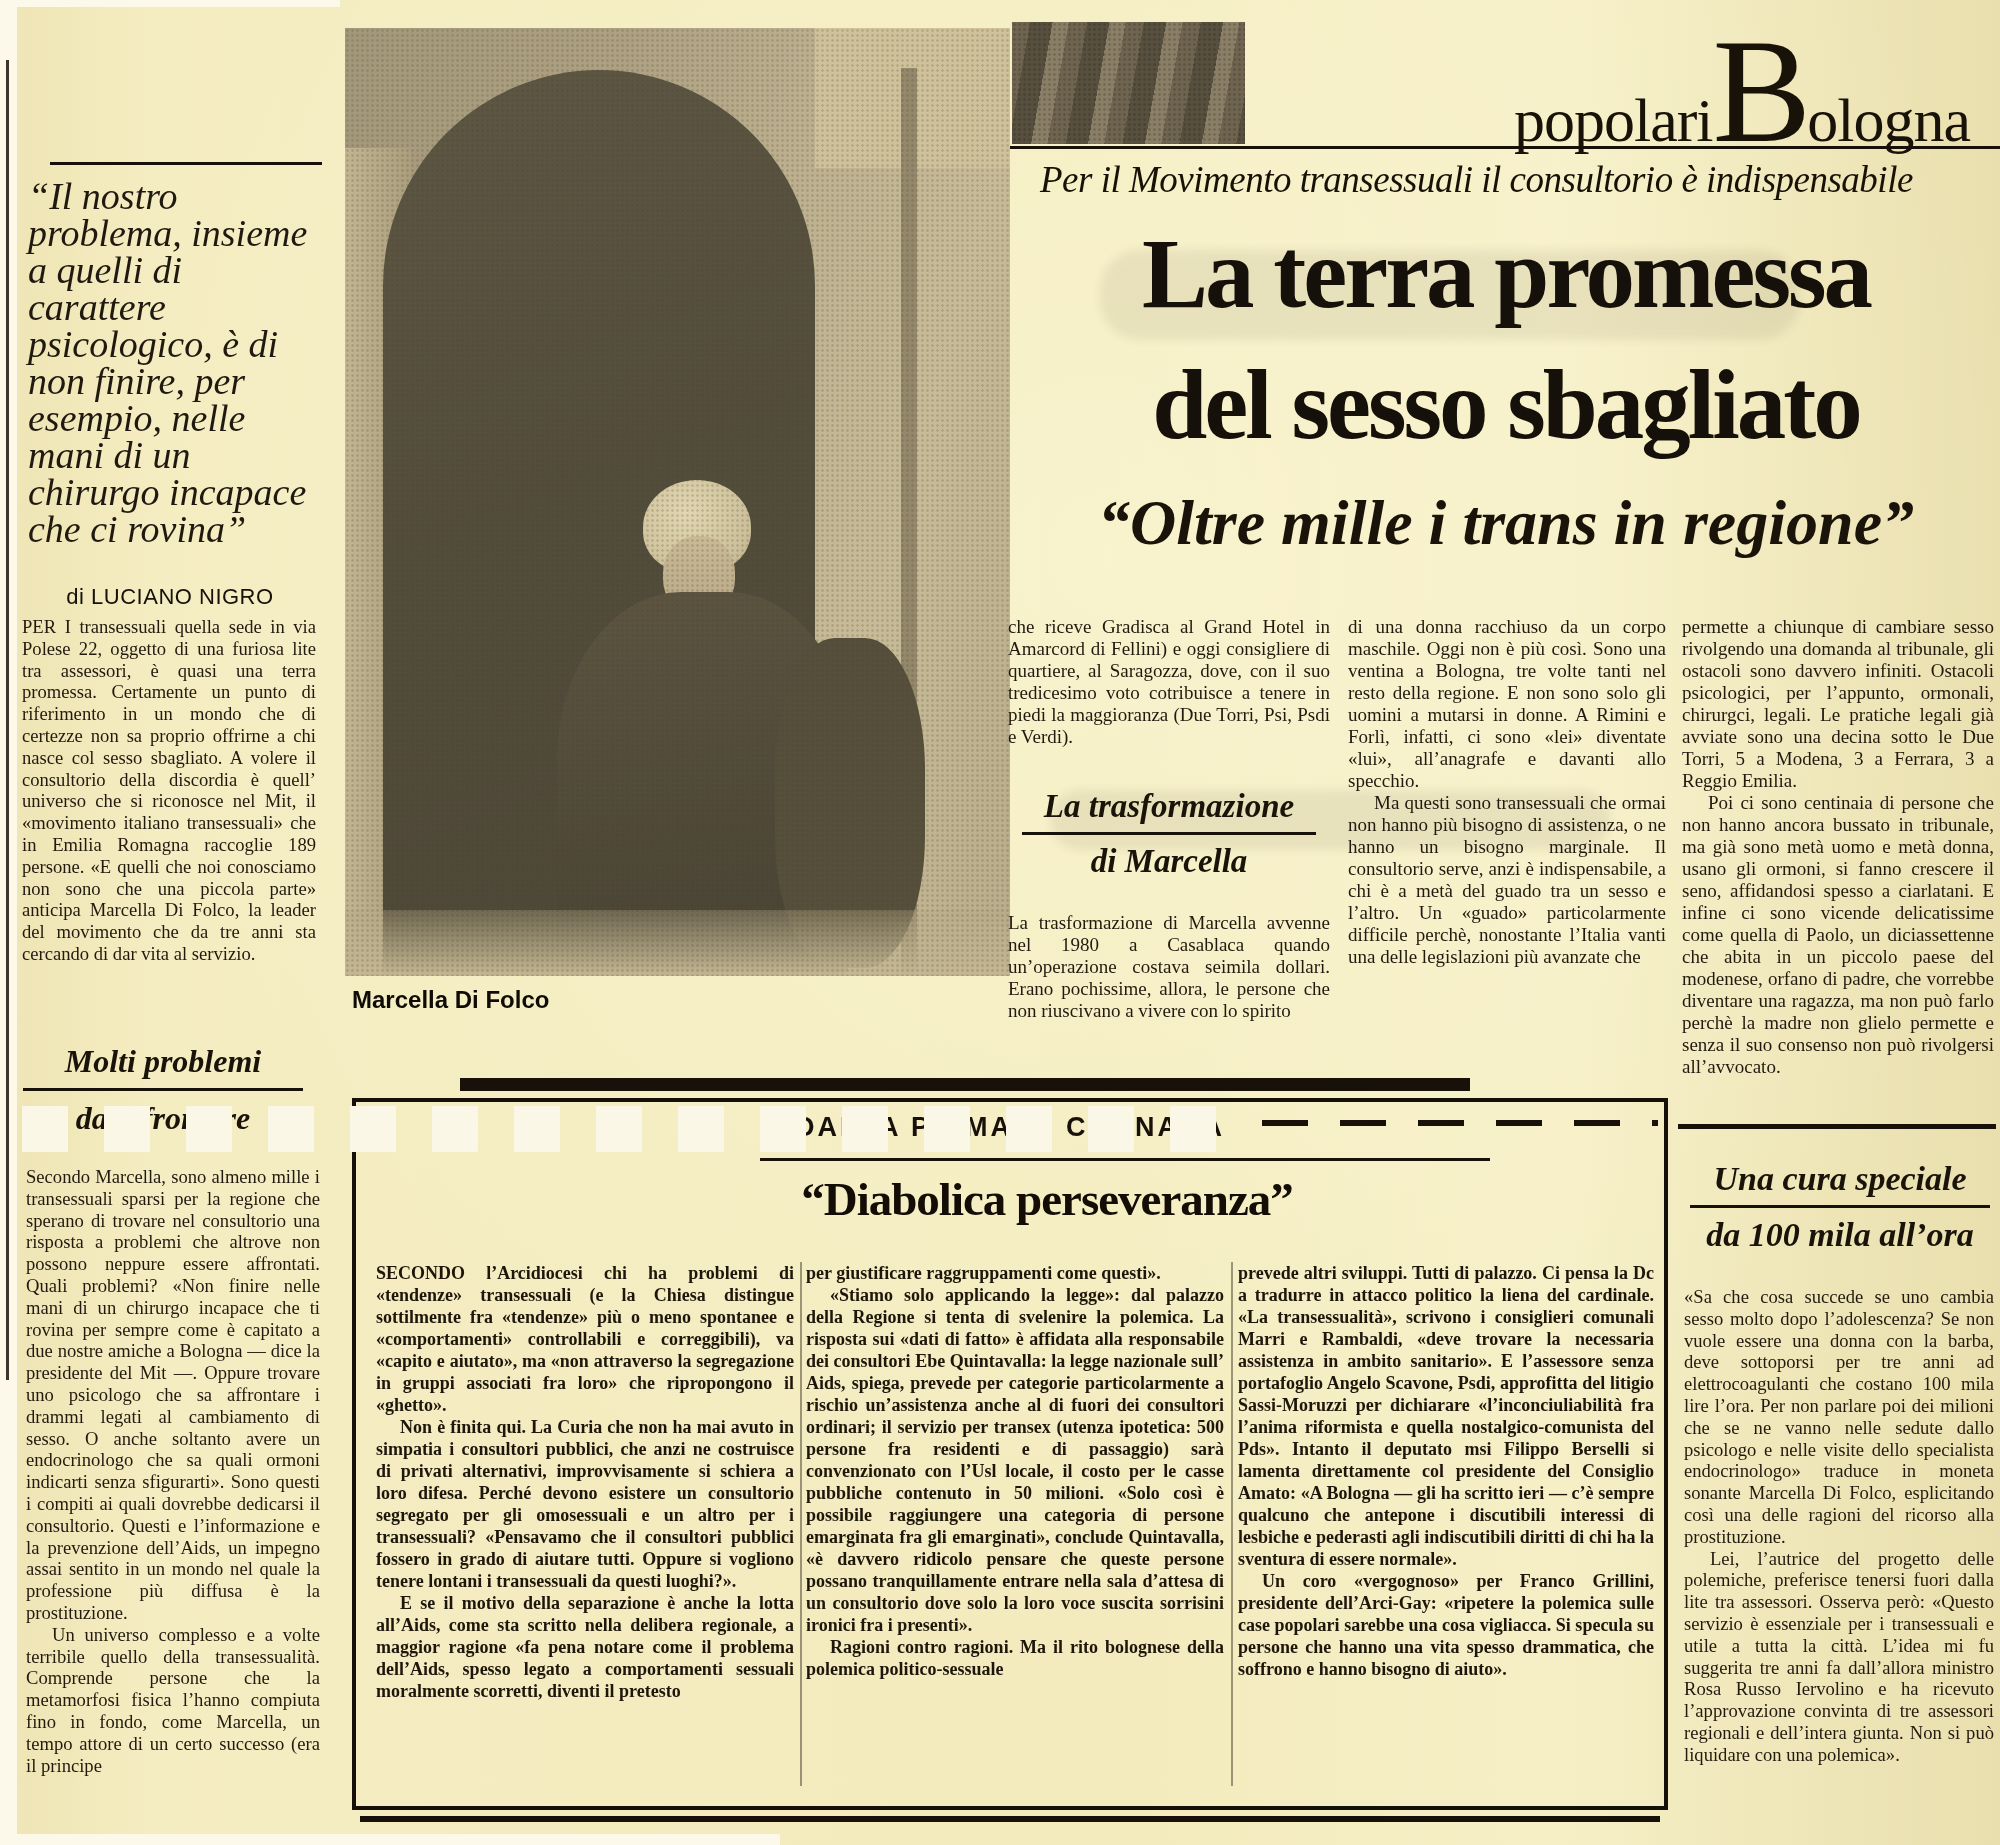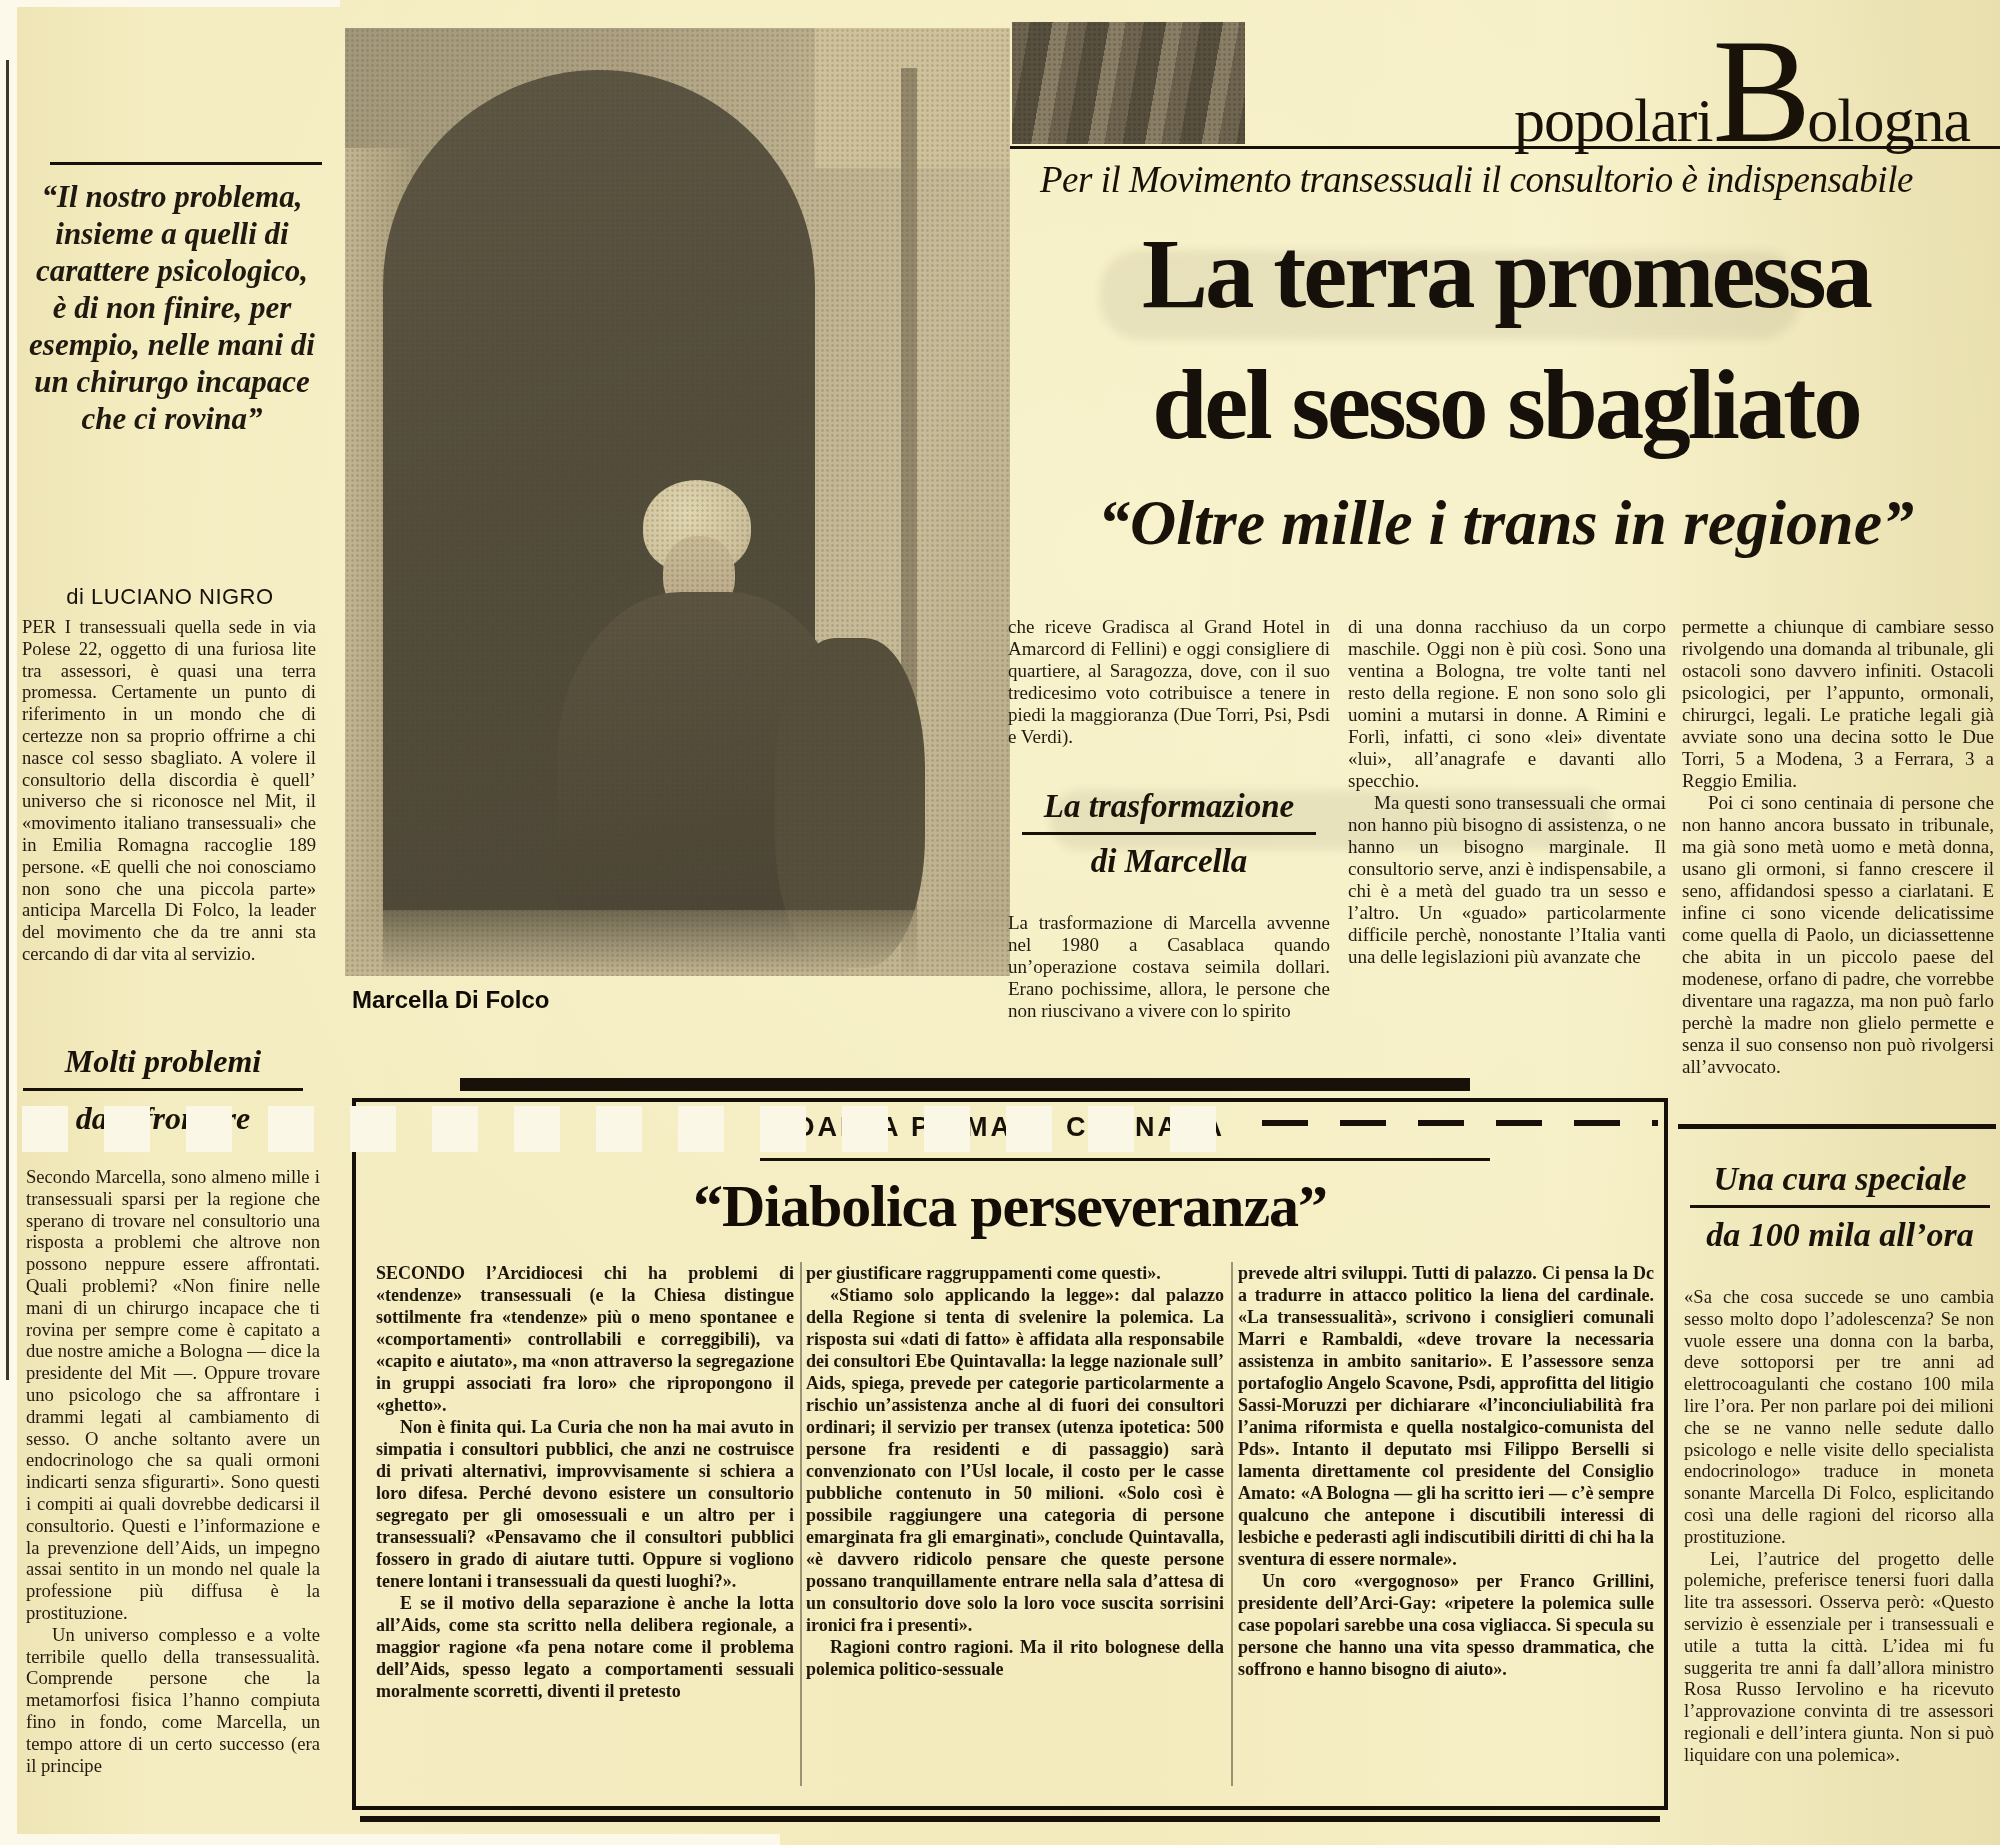--- a/index.html
+++ b/index.html
@@ -19,21 +19,21 @@
   .chk{display:inline-block;width:22px;height:22px;border:3px solid #14100a;}
   #hdr-row3{font-size:31px;margin-top:2px;}
   
   #section-logo{right:30px;top:6px;width:640px;text-align:right;white-space:nowrap;color:#181208;}
   #section-logo .small{font-size:62px;letter-spacing:-1px;}
   #section-logo .big{font-size:148px;letter-spacing:-4px;}
   #section-logo span{vertical-align:baseline;}
   
   .rule{background:#17110a;}
   
-  #pull-quote{left:28px;top:178px;width:288px;font-style:italic;font-size:31px;line-height:37px;text-align:center;font-weight:700;color:#201910;}
+  #pull-quote{left:28px;top:178px;width:288px;font-style:italic;font-size:38px;line-height:37px;font-weight:400;color:#201910;}
   
   #byline{left:20px;top:584px;width:300px;text-align:center;font-family:"Liberation Sans",sans-serif;font-size:22px;letter-spacing:.5px;color:#17110a;}
   .bodytext{font-size:18.6px;line-height:21.8px;text-align:justify;color:#221a0f;}
   .bodytext p{margin:0;}
   .bodytext p + p{text-indent:26px;}
   #left-body1{left:22px;top:616px;width:294px;height:436px;overflow:hidden;}
   #left-body2{left:26px;top:1166px;width:294px;height:679px;overflow:hidden;}
   .subhead{font-style:italic;font-weight:bold;text-align:center;color:#1a1309;}
   .subhead .l1{display:block;border-bottom:3px solid #17110a;padding-bottom:8px;}
   .subhead .l2{display:block;padding-top:8px;}
@@ -68,21 +68,21 @@
   #col-b{left:1348px;top:616px;width:318px;height:462px;overflow:hidden;}
   #col-c{left:1682px;top:616px;width:312px;height:528px;overflow:hidden;}
   
   #right-subhead{left:1690px;top:1160px;width:300px;font-size:34px;line-height:37px;}
   #right-body{left:1684px;top:1286px;width:310px;height:559px;overflow:hidden;}
   
   #topbar{left:460px;top:1078px;width:1010px;height:13px;}
   #box{left:352px;top:1098px;width:1316px;height:712px;border:4px solid #15100a;box-sizing:border-box;}
   #box-banner{left:352px;top:1112px;width:1316px;text-align:center;font-family:"Liberation Sans",sans-serif;font-weight:bold;font-size:27px;letter-spacing:3px;color:#17110a;}
   #box-banner-rule{left:760px;top:1158px;width:730px;height:3px;}
-  #box-title{left:352px;top:1172px;width:1316px;text-align:center;font-weight:bold;font-size:60px;letter-spacing:-1px;color:#130d06;}
+  #box-title{left:352px;top:1172px;width:1316px;text-align:center;font-weight:bold;font-size:47px;letter-spacing:-1px;color:#130d06;padding-left:37px;}
   .boxcol{font-size:18px;line-height:22px;font-weight:bold;text-align:justify;color:#1e160b;}
   .boxcol p{margin:0;}
   .boxcol p + p{text-indent:24px;}
   #box-c1{left:376px;top:1262px;width:418px;height:534px;overflow:hidden;}
   #box-c2{left:806px;top:1262px;width:418px;height:534px;overflow:hidden;}
   #box-c3{left:1238px;top:1262px;width:416px;height:534px;overflow:hidden;}
   .colrule{width:2px;background:#2e261a;opacity:.45;}
   
   #white-dashes{left:22px;top:1106px;width:1226px;height:46px;
     background:repeating-linear-gradient(90deg,#fbf7e6 0 46px,rgba(0,0,0,0) 46px 82px);}

